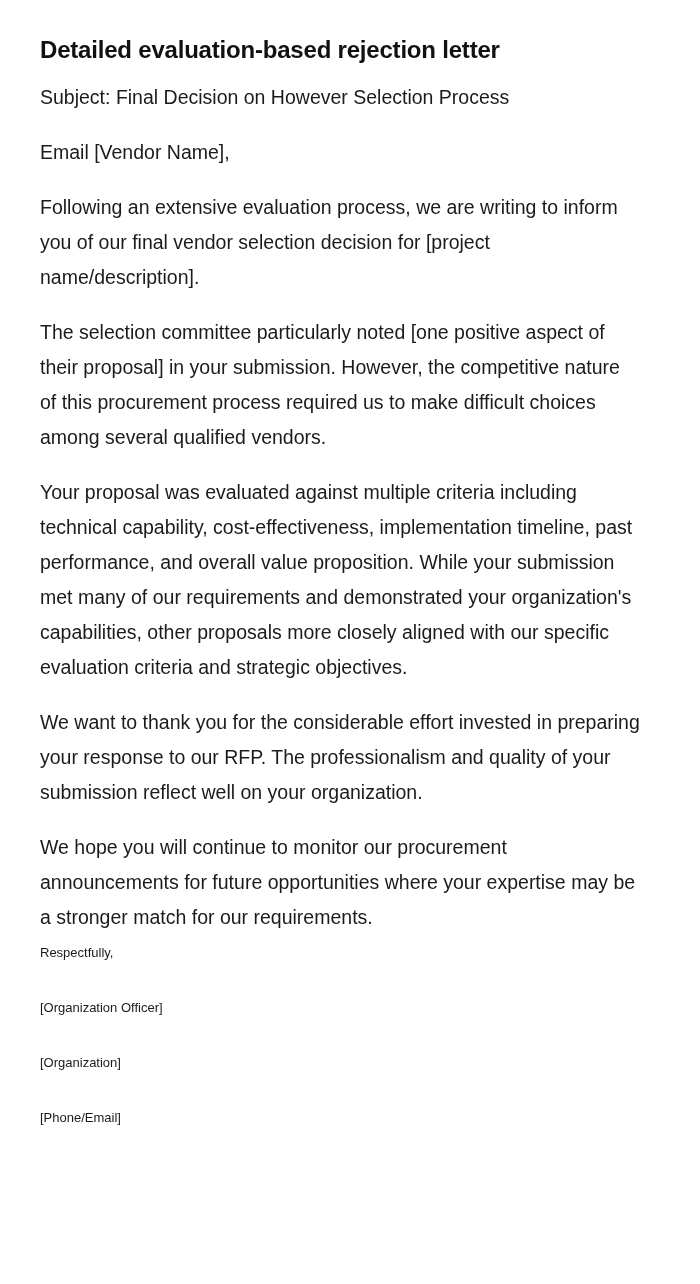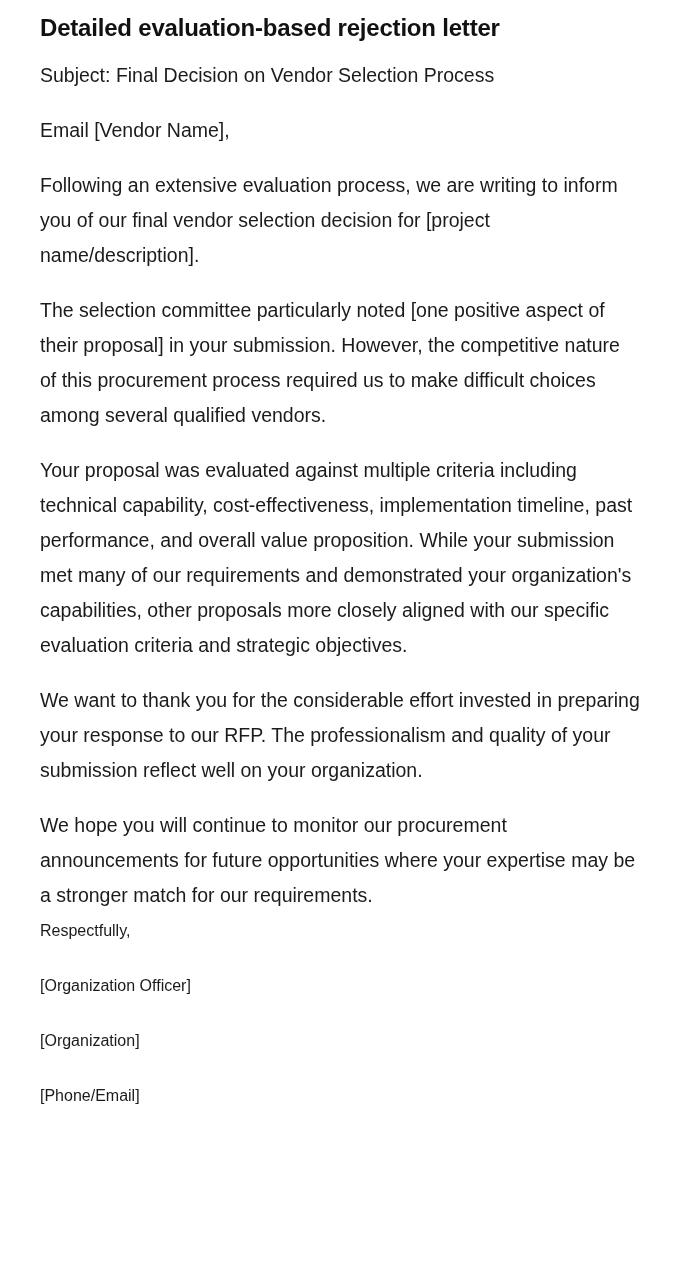--- a/index.html
+++ b/index.html
@@ -10,21 +10,21 @@
   body {
     width: 700px;
     min-height: 1284px;
     font-family: "Liberation Sans", "DejaVu Sans", sans-serif;
     color: #1b1b1b;
     -webkit-font-smoothing: antialiased;
   }
   .letter {
     box-sizing: border-box;
     width: 700px;
-    padding: 12px 60px 40px 40px;
+    padding: 34px 60px 40px 40px;
   }
   .letter-title {
     font-size: 24px;
     line-height: 32px;
     font-weight: bold;
     letter-spacing: -0.2px;
     margin: 0 0 14px 0;
     color: #111111;
     font-stretch: condensed;
   }
@@ -33,40 +33,40 @@
     line-height: 35px;
     margin: 0 0 20px 0;
     color: #1b1b1b;
     font-stretch: condensed;
     max-width: 602px;
   }
   .letter-body p:last-child {
     margin-bottom: 0;
   }
   .sign-line {
-    font-size: 16px;
+    font-size: 13px;
     line-height: 35px;
     margin: 0 0 20px 0;
     color: #1b1b1b;
     font-stretch: condensed;
   }
   .sign-line:last-child {
     margin-bottom: 8px;
   }
 </style>
 </head>
 <body>
 
 <div class="letter">
 
   <h1 class="letter-title">Detailed evaluation-based rejection letter</h1>
 
   <div class="letter-body">
 
-    <p>Subject: Final Decision on Vendor Selection Process</p>
+    <p>Subject: Final Decision on However Selection Process</p>
 
     <p>Email [Vendor Name],</p>
 
     <p>Following an extensive evaluation process, we are writing to inform you of our final vendor selection decision for [project name/description].</p>
 
     <p>The selection committee particularly noted [one positive aspect of their proposal] in your submission. However, the competitive nature of this procurement process required us to make difficult choices among several qualified vendors.</p>
 
     <p>Your proposal was evaluated against multiple criteria including technical capability, cost-effectiveness, implementation timeline, past performance, and overall value proposition. While your submission met many of our requirements and demonstrated your organization's capabilities, other proposals more closely aligned with our specific evaluation criteria and strategic objectives.</p>
 
     <p>We want to thank you for the considerable effort invested in preparing your response to our RFP. The professionalism and quality of your submission reflect well on your organization.</p>

